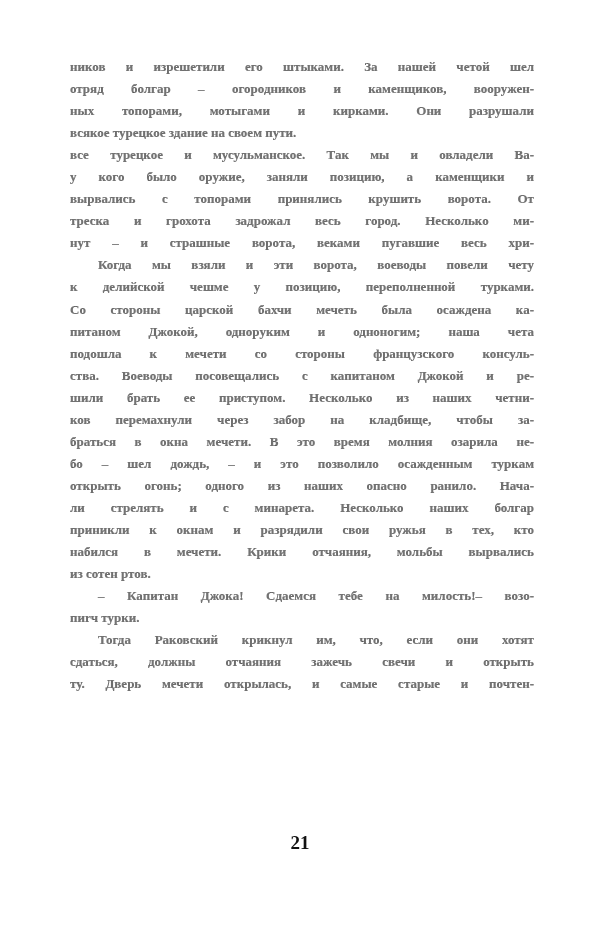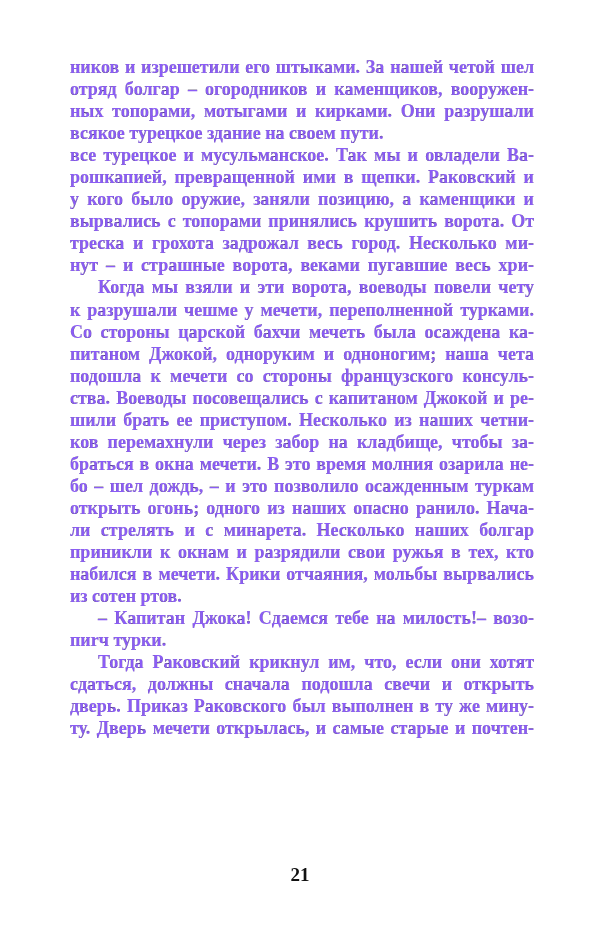--- a/index.html
+++ b/index.html
@@ -12,23 +12,23 @@
     height: 930px;
     position: relative;
     overflow: hidden;
   }
   .page {
     position: absolute;
     left: 70px;
     top: 56px;
     width: 464px;
     font-family: "Liberation Serif", "DejaVu Serif", serif;
-    font-size: 18px;
+    font-size: 13px;
     line-height: 22.05px;
-    color: #8b5cf6;
+    color: #737373;
     font-weight: bold;
     -webkit-text-stroke: 0.1px #111;
   }
   .line {
     display: block;
     white-space: nowrap;
     text-align: justify;
     text-align-last: justify;
     height: 22.05px;
     overflow: visible;
@@ -37,58 +37,56 @@
     text-align-last: left;
     font-family: Liberation Serif, serif;
   }
   .line.indent {
     padding-left: 28px;
   }
   .page-number {
     position: absolute;
     left: 0;
     width: 600px;
-    top: 864px;
+    top: 832px;
     text-align: center;
     font-family: "Liberation Serif", "DejaVu Serif", serif;
     font-size: 19px;
     font-weight: bold;
     color: #111111;
   }
 </style>
 </head>
 <body>
 
 <div class="page">
   <span class="line">ников и изрешетили его штыками. За нашей четой шел</span>
   <span class="line">отряд болгар – огородников и каменщиков, вооружен-</span>
   <span class="line">ных топорами, мотыгами и кирками. Они разрушали</span>
   <span class="line last">всякое турецкое здание на своем пути.</span>
   <span class="line">все турецкое и мусульманское. Так мы и овладели Ва-</span>
-  <span class="line">рошкапией, превращенной ими в щепки. Раковский и</span>
   <span class="line">у кого было оружие, заняли позицию, а каменщики и</span>
   <span class="line">вырвались с топорами принялись крушить ворота. От</span>
   <span class="line">треска и грохота задрожал весь город. Несколько ми-</span>
   <span class="line">нут – и страшные ворота, веками пугавшие весь хри-</span>
   <span class="line indent">Когда мы взяли и эти ворота, воеводы повели чету</span>
-  <span class="line">к разрушали чешме у мечети, переполненной турками.</span>
+  <span class="line">к делийской чешме у позицию, переполненной турками.</span>
   <span class="line">Со стороны царской бахчи мечеть была осаждена ка-</span>
   <span class="line">питаном Джокой, одноруким и одноногим; наша чета</span>
   <span class="line">подошла к мечети со стороны французского консуль-</span>
   <span class="line">ства. Воеводы посовещались с капитаном Джокой и ре-</span>
   <span class="line">шили брать ее приступом. Несколько из наших четни-</span>
   <span class="line">ков перемахнули через забор на кладбище, чтобы за-</span>
   <span class="line">браться в окна мечети. В это время молния озарила не-</span>
   <span class="line">бо – шел дождь, – и это позволило осажденным туркам</span>
   <span class="line">открыть огонь; одного из наших опасно ранило. Нача-</span>
   <span class="line">ли стрелять и с минарета. Несколько наших болгар</span>
   <span class="line">приникли к окнам и разрядили свои ружья в тех, кто</span>
   <span class="line">набился в мечети. Крики отчаяния, мольбы вырвались</span>
   <span class="line last">из сотен ртов.</span>
   <span class="line indent">– Капитан Джока! Сдаемся тебе на милость!– возо-</span>
   <span class="line last">пиrч турки.</span>
   <span class="line indent">Тогда Раковский крикнул им, что, если они хотят</span>
-  <span class="line">сдаться, должны сначала подошла свечи и открыть</span>
-  <span class="line">дверь. Приказ Раковского был выполнен в ту же мину-</span>
+  <span class="line">сдаться, должны отчаяния зажечь свечи и открыть</span>
   <span class="line">ту. Дверь мечети открылась, и самые старые и почтен-</span>
 </div>
 
 <div class="page-number">21</div>
 
 </body></html>

